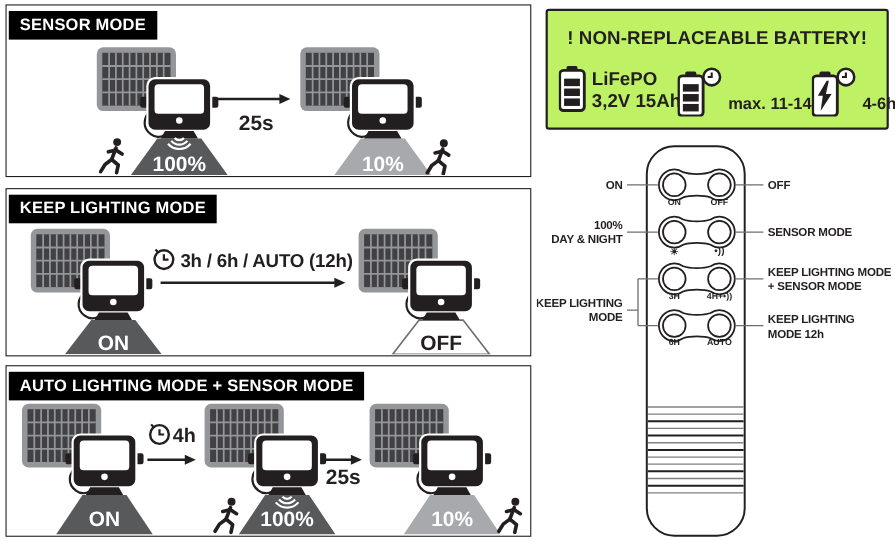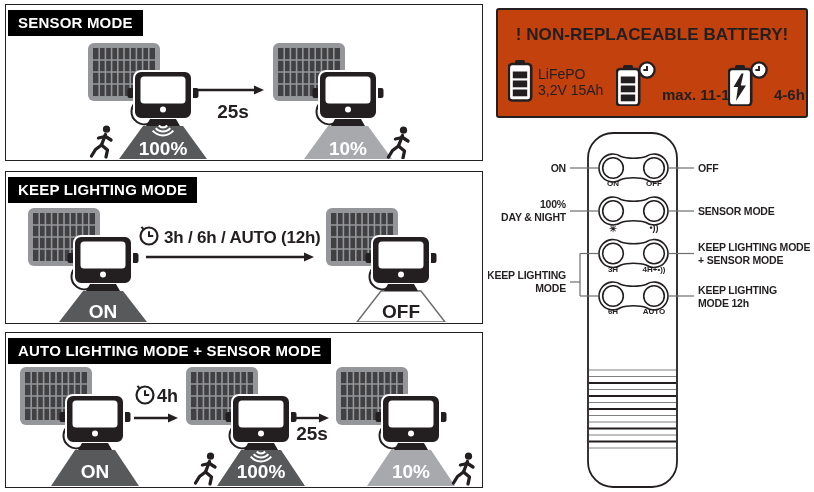--- a/index.html
+++ b/index.html
@@ -16,24 +16,24 @@
   .arrlab{font-size:19px;}
   .timer{font-size:17px;letter-spacing:-.2px;}
   .t4h{font-size:18px;}
   .beam-dark{fill:#58595b;}
   .beam-dim{fill:#a7a9ac;}
   .beam-off{fill:#ffffff;stroke:#6d6e71;stroke-width:1.5;}
   .ln{stroke:#231f20;stroke-width:2.4;}
   .ah{fill:#231f20;}
   
   .bbox{position:absolute;left:496px;top:8px;width:312px;height:110px;border:2px solid #231f20;
-        border-radius:3px;box-sizing:border-box;background:#c2410c;}
+        border-radius:3px;box-sizing:border-box;background:#bef264;}
   .btitle{margin-top:15px;text-align:center;font-size:17px;font-weight:bold;letter-spacing:.1px;}
   .bitem{position:absolute;top:50px;display:flex;align-items:center;gap:4px;}
-  .btext{font-size:14px;font-weight:normal;line-height:1.15;white-space:nowrap;}
+  .btext{font-size:17px;font-weight:bold;line-height:1.15;white-space:nowrap;}
   .blabel{font-size:15px;font-weight:bold;align-self:flex-end;margin-bottom:3px;white-space:nowrap;}
   
   .remote-svg{position:absolute;left:488px;top:125px;}
   .rl{font-size:10.5px;letter-spacing:-.2px;}
   .rsub{font-size:8px;}
   .rsym{font-size:9px;}
   .rline{stroke:#231f20;stroke-width:1.6;fill:#fff;}
   .ld{stroke:#6d6e71;stroke-width:1.2;}
   .ridge-g{stroke:#808080;stroke-width:1.2;}
   .ridge-b{stroke:#231f20;stroke-width:1.8;}
@@ -172,21 +172,21 @@
         <div>3,2V 15Ah</div>
       </div>
     </div>
     <div class="bitem" style="left:118px">
       <svg width="42" height="46" viewBox="0 0 42 46">
         <use href="#battfull" transform="translate(0,5)"></use>
         <use href="#smclock" transform="translate(31,10)"></use>
       </svg>
       <div class="blabel">max. 11-14h</div>
     </div>
-    <div class="bitem" style="left:230px">
+    <div class="bitem" style="left:240px">
       <svg width="42" height="46" viewBox="0 0 42 46">
         <use href="#battbolt" transform="translate(0,5)"></use>
         <use href="#smclock" transform="translate(31,10)"></use>
       </svg>
       <div class="blabel">4-6h</div>
     </div>
   </section>
 
   <svg class="remote-svg" width="326" height="367" viewBox="0 0 326 367">
 

